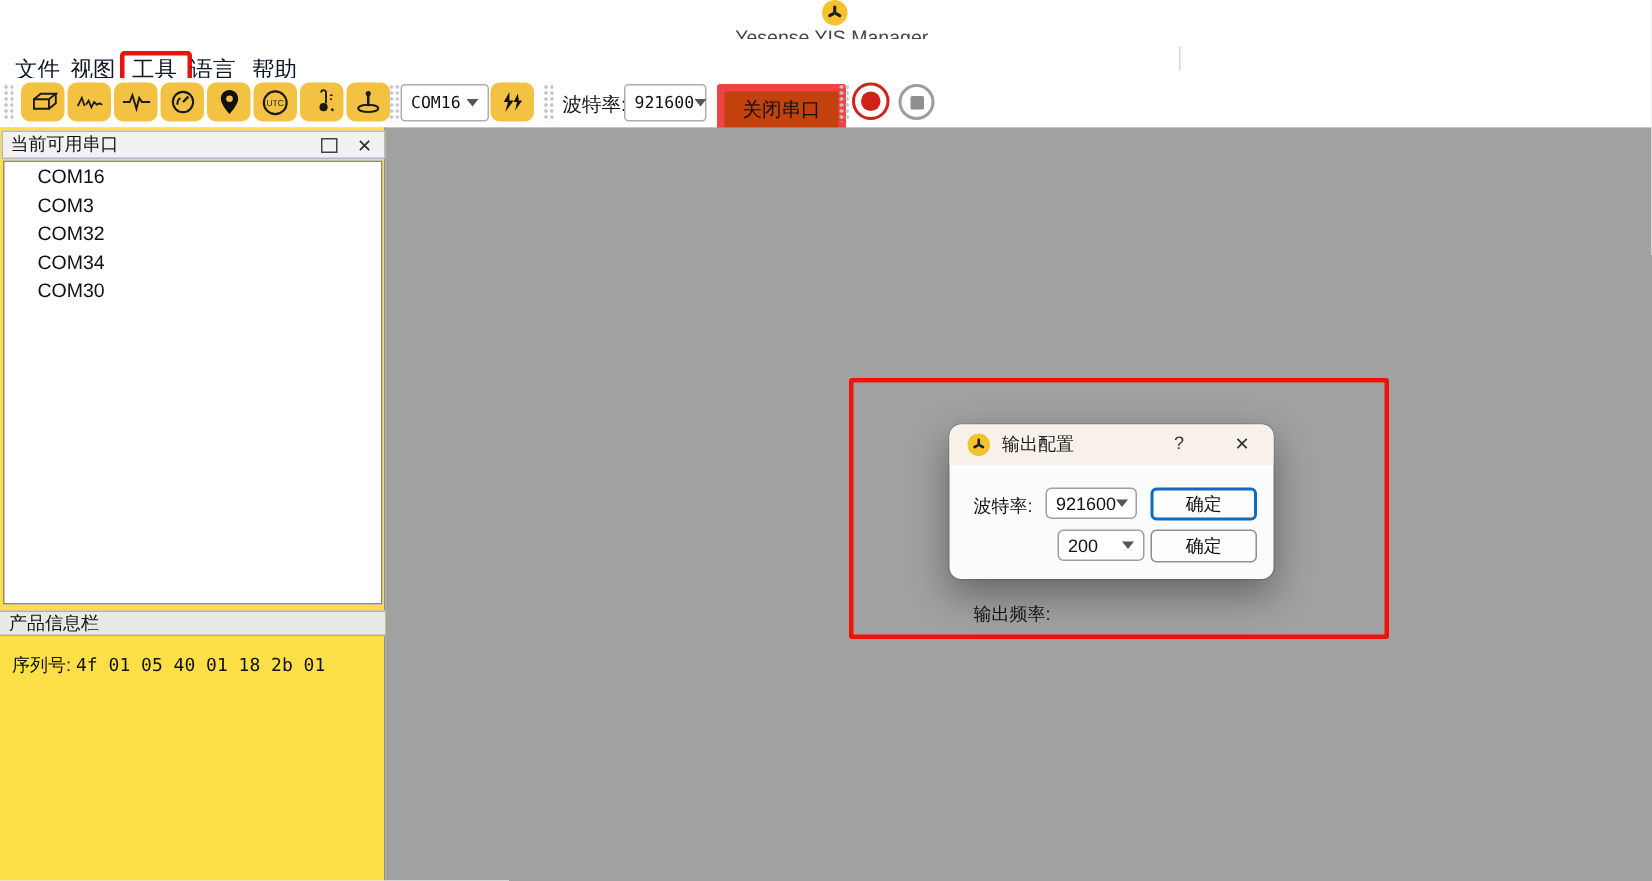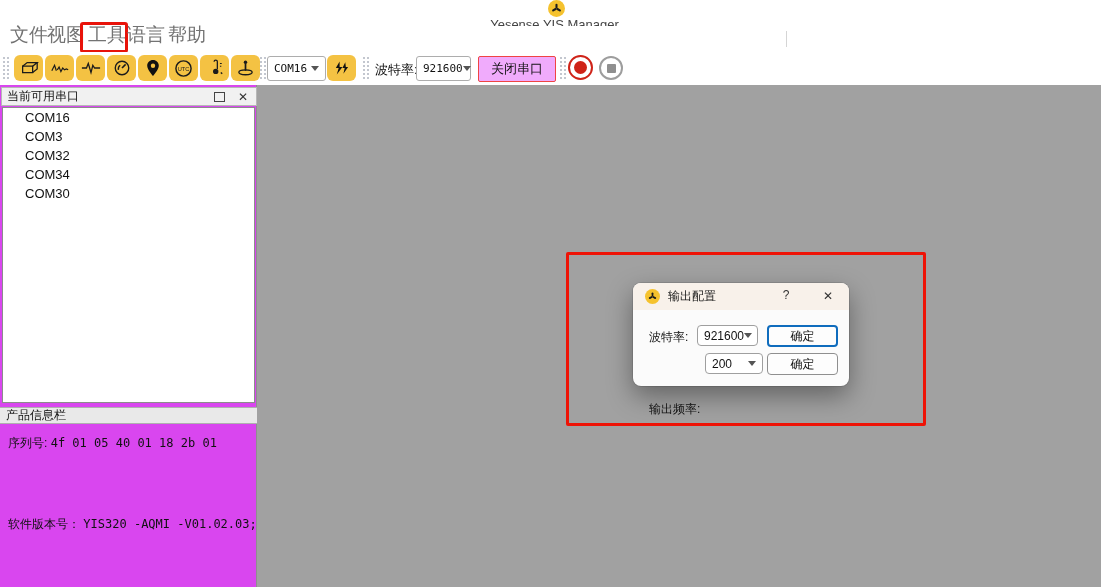--- a/index.html
+++ b/index.html
@@ -7,48 +7,48 @@
   .abs{position:absolute;flex-direction:column;}
 
   
   .titlebar{left:0;top:0;width:1101px;height:26px;background:#fff;display:flex;align-items:center;}
   .app-logo{width:17px;height:17px;border-radius:50%;background:#f5c22e;margin-left:11px;
     display:flex;align-items:center;justify-content:center;flex:0 0 auto;}
   .title-text{margin-left:8px;font-size:13px;color:#444;}
 
   
   .menubar{left:0;top:26px;width:1101px;height:26px;background:#fff;border-bottom:1px solid #ececec;}
-  .menu-item{position:absolute;top:0;height:18px;line-height:18px;font-size:19px;color:#737373;cursor:default;}
+  .menu-item{position:absolute;top:12px;height:18px;line-height:18px;font-size:15px;color:#0f172a;cursor:default;}
   .menu-redbox{position:absolute;left:-8px;top:-4px;width:42px;height:25px;border:3px solid #e8130a;border-radius:3px;pointer-events:none;}
   .menu-tick{position:absolute;left:786px;top:5px;width:1px;height:16px;background:#d5d5d5;}
 
   
   .toolbar{left:0;top:52px;width:1101px;height:33px;background:#fff;border-bottom:1px solid #cfcfcf;}
   .grip{position:absolute;top:4px;width:7px;height:25px;
     background-image:radial-gradient(circle,#c3c7cf 1px,transparent 1.3px);background-size:4px 4px;}
   .tool-btn{position:absolute;top:3px;width:29px;height:26px;background:#f4c243;border-radius:6px;
     display:flex;align-items:center;justify-content:center;cursor:pointer;}
   .tool-btn svg{display:block;}
   .combo{position:absolute;background:#fff;border:1px solid #adadad;border-radius:3px;
     display:flex;align-items:center;font-size:12px;color:#111;}
   .combo .val{flex:1;padding-left:6px;font-family:"DejaVu Sans Mono",monospace;}
   .chev{width:0;height:0;border-left:4px solid transparent;border-right:4px solid transparent;
     border-top:5px solid #555;margin-right:6px;flex:0 0 auto;}
   .tb-label{position:absolute;top:9px;font-size:13px;color:#111;}
-  .tb-button{position:absolute;top:4px;height:24px;background:#f0abfc;border:1px solid #ef4444;
+  .tb-button{position:absolute;top:4px;height:24px;background:#c2410c;border:5px solid #ef4444;
     border-radius:2px;font-size:13px;color:#111;display:flex;align-items:center;justify-content:center;cursor:pointer;font-family:Liberation Serif, serif;}
   .rec-btn{position:absolute;top:3px;width:25px;height:25px;border:2px solid #cf2318;border-radius:50%;
     box-sizing:border-box;display:flex;align-items:center;justify-content:center;cursor:pointer;background:#fff;}
   .rec-dot{width:13px;height:13px;border-radius:50%;background:#cf2318;}
   .stop-btn{position:absolute;top:4px;width:24px;height:24px;border:2px solid #9d9d9d;border-radius:50%;
     box-sizing:border-box;display:flex;align-items:center;justify-content:center;cursor:pointer;background:#fff;}
   .stop-sq{width:9px;height:9px;background:#8f8f8f;border-radius:1px;}
 
   
-  .left-panel{left:0;top:85px;width:257px;height:502px;background:#d946ef;border-right:1px solid #8f8f8f;box-sizing:border-box;}
+  .left-panel{left:0;top:85px;width:257px;height:502px;background:#fde047;border-right:1px solid #8f8f8f;box-sizing:border-box;}
   .panel-header{position:absolute;left:1px;top:2px;width:254px;height:17px;background:#f1f1f1;
     border:1px solid #b7b7b7;display:flex;align-items:center;font-size:12px;color:#111;}
   .panel-header .ph-title{padding-left:5px;flex:1;}
   .float-ico{width:9px;height:8px;border:1px solid #444;position:relative;margin-right:13px;background:#f1f1f1;cursor:pointer;}
   .float-ico:before{content:"";position:absolute;left:2px;top:-4px;width:9px;height:8px;border:1px solid #444;background:#f1f1f1;z-index:-1;}
   .panel-close{margin-right:8px;font-size:12px;color:#333;cursor:pointer;line-height:1;}
   .port-list{position:absolute;left:2px;top:22px;width:251px;height:294px;background:#fff;border:1px solid #8c8c8c;}
   .port-item{height:19px;line-height:19px;padding-left:22px;font-size:13px;color:#111;cursor:default;}
   .info-header{position:absolute;left:0;top:322px;width:257px;height:17px;background:#e9e9e9;
     border-top:1px solid #b0b0b0;border-bottom:1px solid #b0b0b0;font-size:12px;color:#111;
@@ -228,24 +228,20 @@
     <div class="port-item">COM3</div>
     <div class="port-item">COM32</div>
     <div class="port-item">COM34</div>
     <div class="port-item">COM30</div>
   </div>
   <div class="info-header">产品信息栏</div>
   <div class="info-row" style="top:350px;">
     <span>序列号:</span>
     <span class="mono">4f 01 05 40 01 18 2b 01</span>
   </div>
-  <div class="info-row" style="top:431px;">
-    <span>软件版本号：</span>
-    <span class="mono">YIS320 -AQMI -V01.02.03;</span>
-  </div>
 </div>
 
 <div class="abs canvas"></div>
 
 <div class="red-annotation"></div>
 
 <div class="dialog">
   <div class="dlg-titlebar">
     <div class="dlg-logo">
       <svg width="11" height="11" viewBox="0 0 20 20">

